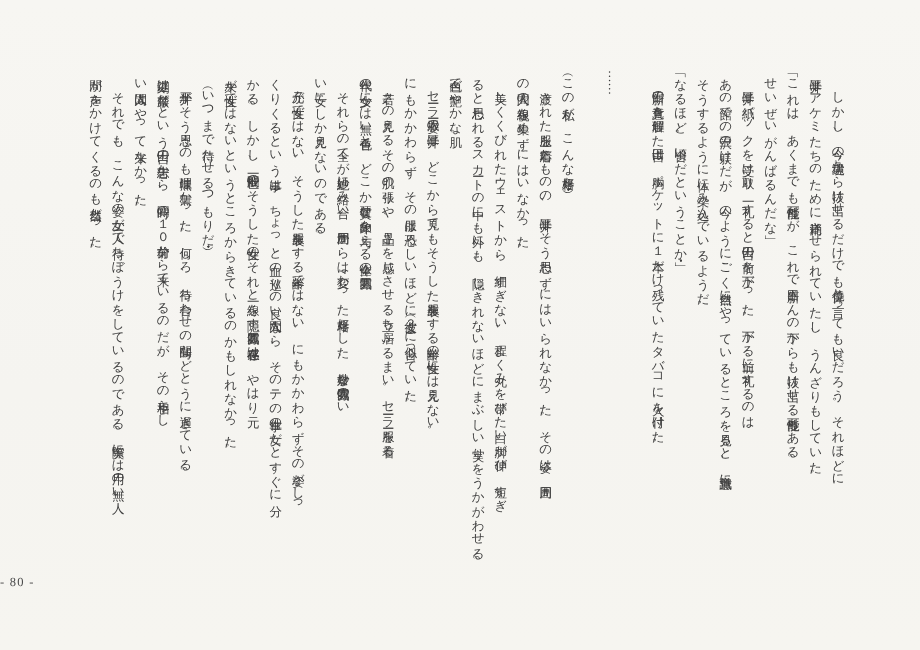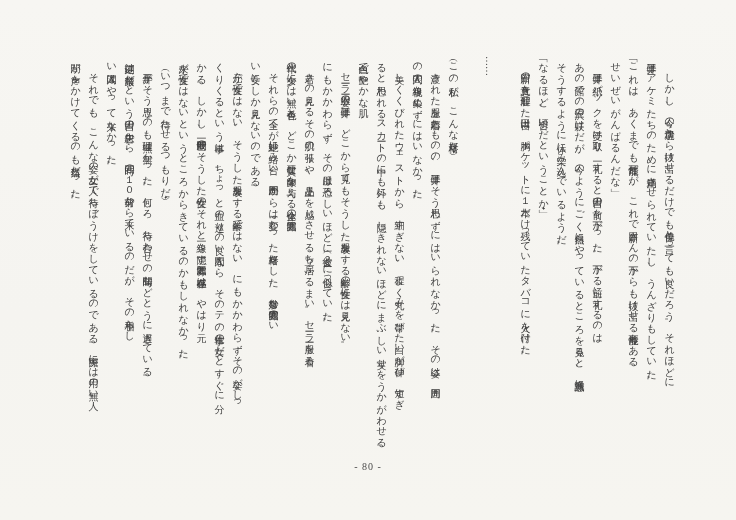--- a/index.html
+++ b/index.html
@@ -33,21 +33,21 @@
     margin: 0;
     padding: 0;
     white-space: nowrap; 
   }
   .text-block p.line:empty { width: 18px; } 
   .page-number {
     position: absolute;
     top: 461px;
     left: 0;
     width: 736px;
-    text-align: center;
+    text-align: left;
     font-size: 10px;
     letter-spacing: 1px;
     color: #4a4a4a;
   }
 </style>
 </head>
 <body style="background: rgb(246, 245, 241);">
 
 <div class="page">
   <div class="text-block" style="color: rgb(62, 62, 62);">

